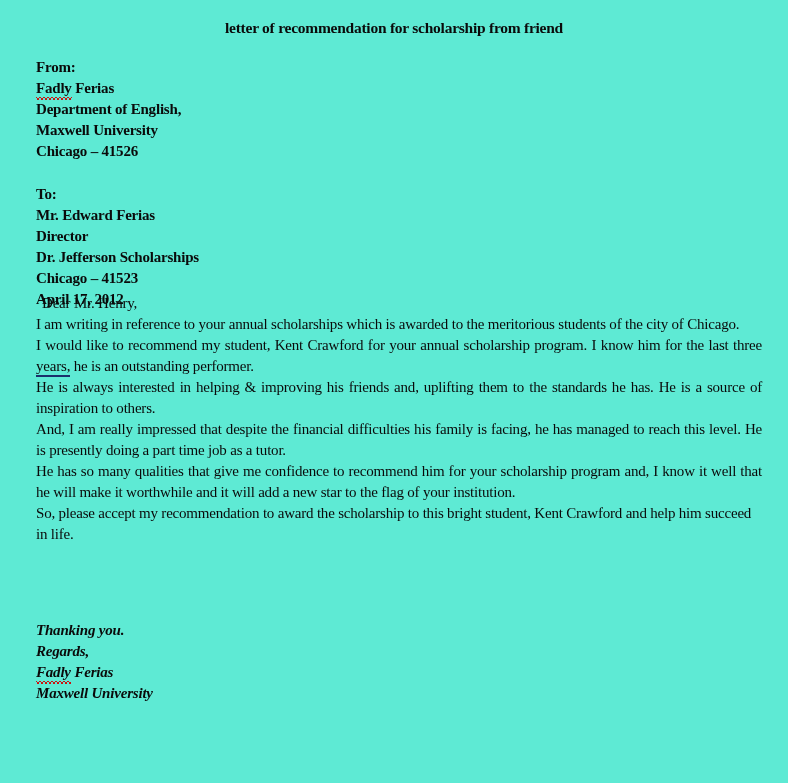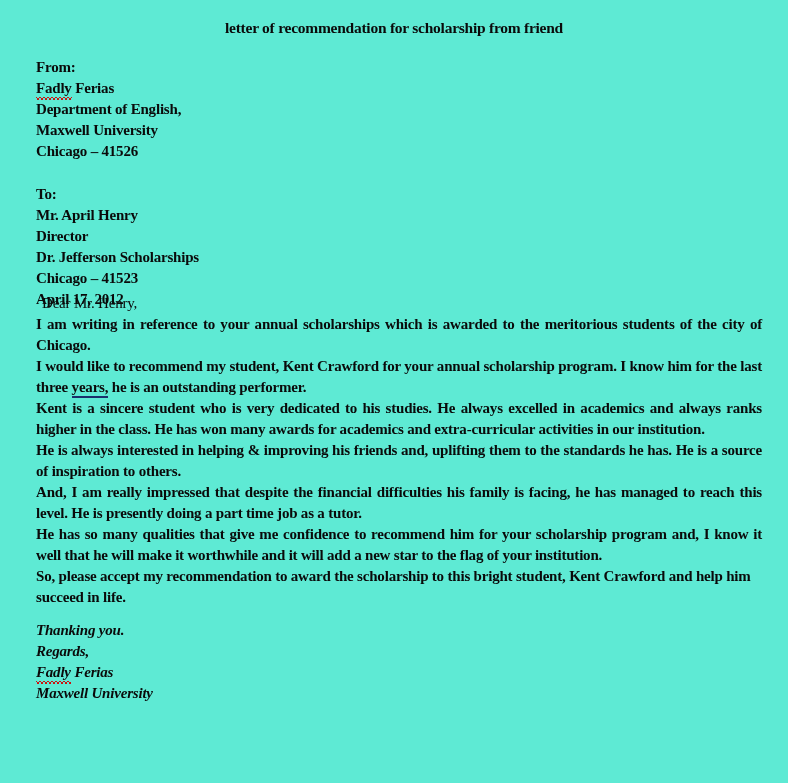--- a/index.html
+++ b/index.html
@@ -64,21 +64,21 @@
     letter-spacing: -0.2px;
     white-space: nowrap;
   }
 
   
   .body-copy {
     position: absolute;
     left: 36px;
     top: 314px;
     width: 726px;
-    font-weight: bold;
+    font-weight: normal;
     font-size: 15px;
     line-height: 21px;
     letter-spacing: -0.2px;
     text-align: justify;
     text-justify: inter-word;
   }
   .body-copy p {
     margin: 0;
   }
   .body-copy p:last-child {
@@ -131,33 +131,32 @@
   <div class="block from-block">
     <div class="line">From:</div>
     <div class="line"><span class="spell-error">Fadly</span><span> Ferias</span></div>
     <div class="line">Department of English,</div>
     <div class="line">Maxwell University</div>
     <div class="line">Chicago – 41526</div>
   </div>
 
   <div class="block to-block">
     <div class="line">To:</div>
-    <div class="line">Mr. April Henry</div>
+    <div class="line">Mr. Edward Ferias</div>
     <div class="line">Director</div>
     <div class="line">Dr. Jefferson Scholarships</div>
     <div class="line">Chicago – 41523</div>
     <div class="line">April 17, 2012</div>
   </div>
 
   <div class="salutation">Dear Mr. Henry,</div>
 
   <div class="body-copy">
     <p>I am writing in reference to your annual scholarships which is awarded to the meritorious students of the city of Chicago.</p>
     <p><span>I would like to recommend my student, Kent Crawford for your annual scholarship program. I know him for the last three </span><span class="grammar-error">years,</span><span> he is an outstanding performer.</span></p>
-    <p>Kent is a sincere student who is very dedicated to his studies. He always excelled in academics and always ranks higher in the class. He has won many awards for academics and extra-curricular activities in our institution.</p>
     <p>He is always interested in helping &amp; improving his friends and, uplifting them to the standards he has. He is a source of inspiration to others.</p>
     <p>And, I am really impressed that despite the financial difficulties his family is facing, he has managed to reach this level. He is presently doing a part time job as a tutor.</p>
     <p>He has so many qualities that give me confidence to recommend him for your scholarship program and, I know it well that he will make it worthwhile and it will add a new star to the flag of your institution.</p>
     <p>So, please accept my recommendation to award the scholarship to this bright student, Kent Crawford and help him succeed in life.</p>
   </div>
 
   <div class="block closing-block">
     <div class="line">Thanking you.</div>
     <div class="line">Regards,</div>
     <div class="line"><span class="spell-error">Fadly</span><span> Ferias</span></div>

